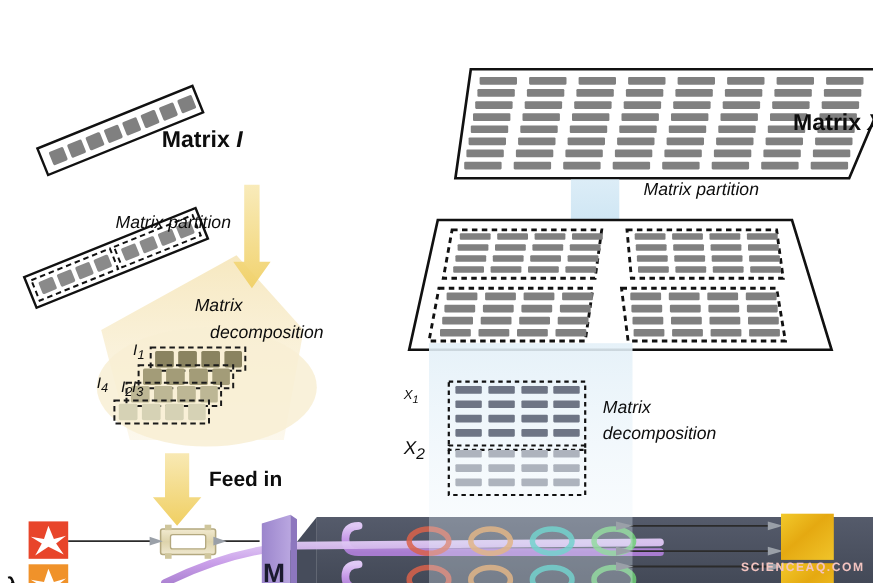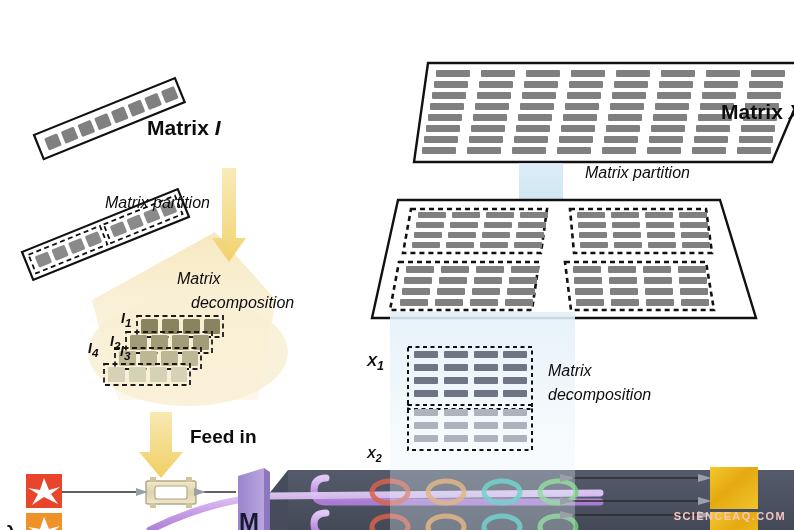--- a/index.html
+++ b/index.html
@@ -7,21 +7,21 @@
     width: 794px; height: 530px;
     background: #ffffff;
     font-family: "Liberation Sans", sans-serif;
     overflow: hidden;
     position: relative;
   }
   #stage { position: absolute; inset: 0; padding-left: 48px; }
   .lbl { position: absolute; white-space: nowrap; color: #0d0d0d; }
   .lbl-title { font-size: 21px; font-weight: bold; }
   .lbl-italic { font-size: 16px; font-weight: normal; font-style: italic; }
-  .lbl-sub { font-size: 14px; font-weight: bold; font-style: italic; }
+  .lbl-sub { font-size: 14px; font-weight: normal; font-style: italic; }
   .lbl-plain { font-size: 19px; font-weight: bold; }
   .ital { font-style: italic; }
   svg { position: absolute; left: 0; top: 0; }
   .watermark {
     position: absolute; right: 8px; bottom: 8px;
     font-size: 11px; letter-spacing: 1.4px;
     color: #f3c4c0; font-family: "Liberation Sans", sans-serif; font-weight: bold;
   }
 </style>
 </head>
@@ -485,45 +485,45 @@
   </div>
 
   <div class="lbl lbl-italic" style="left:105px; top:194px;">Matrix partition</div>
 
   <div class="lbl lbl-italic" style="left:177px; top:270px;">Matrix</div>
   <div class="lbl lbl-italic" style="left:191px; top:294px;">decomposition</div>
 
   <div class="lbl lbl-sub" style="left:121px; top:310px;">
     <span>I</span><sub>1</sub>
   </div>
-  <div class="lbl lbl-sub" style="left:110px; top:333px;">
+  <div class="lbl lbl-sub" style="left:110px; top:343px;">
     <span>I</span><sub>2</sub>
   </div>
   <div class="lbl lbl-sub" style="left:99px; top:343px;margin-left:21px;">
     <span>I</span><sub>3</sub>
   </div>
   <div class="lbl lbl-sub" style="left:88px; top:340px;">
     <span>I</span><sub>4</sub>
   </div>
 
   <div class="lbl lbl-plain" style="left:190px; top:426px;">Feed in</div>
 
   <div class="lbl lbl-title" style="left:721px; top:100px;">
     <span>Matrix </span><span class="ital">X</span>
   </div>
 
   <div class="lbl lbl-italic" style="left:585px; top:164px;">Matrix partition</div>
 
   <div class="lbl lbl-italic" style="left:548px; top:362px;">Matrix</div>
   <div class="lbl lbl-italic" style="left:548px; top:386px;">decomposition</div>
 
-  <div class="lbl lbl-sub" style="left:367px; top:352px; font-size:15px;">
+  <div class="lbl lbl-sub" style="left:367px; top:352px; font-size:12px;">
     <span>X</span><sub>1</sub>
   </div>
-  <div class="lbl lbl-sub" style="left:367px; top:398px; font-size:13px;margin-top:48px;">
+  <div class="lbl lbl-sub" style="left:367px; top:398px; font-size:17px;">
     <span>X</span><sub>2</sub>
   </div>
 
   <div class="lbl" style="left:6px; top:480px; font-size:19px; font-weight:bold; margin-top:42px;">
     <span>λ</span><sub style="font-size:12px;">1</sub>
   </div>
 
   <div class="lbl" style="left:239px; top:508px; font-size:24px; font-weight:bold; color:#1a1a2e;">M</div>
 
   <div class="watermark">SCIENCEAQ.COM</div>

